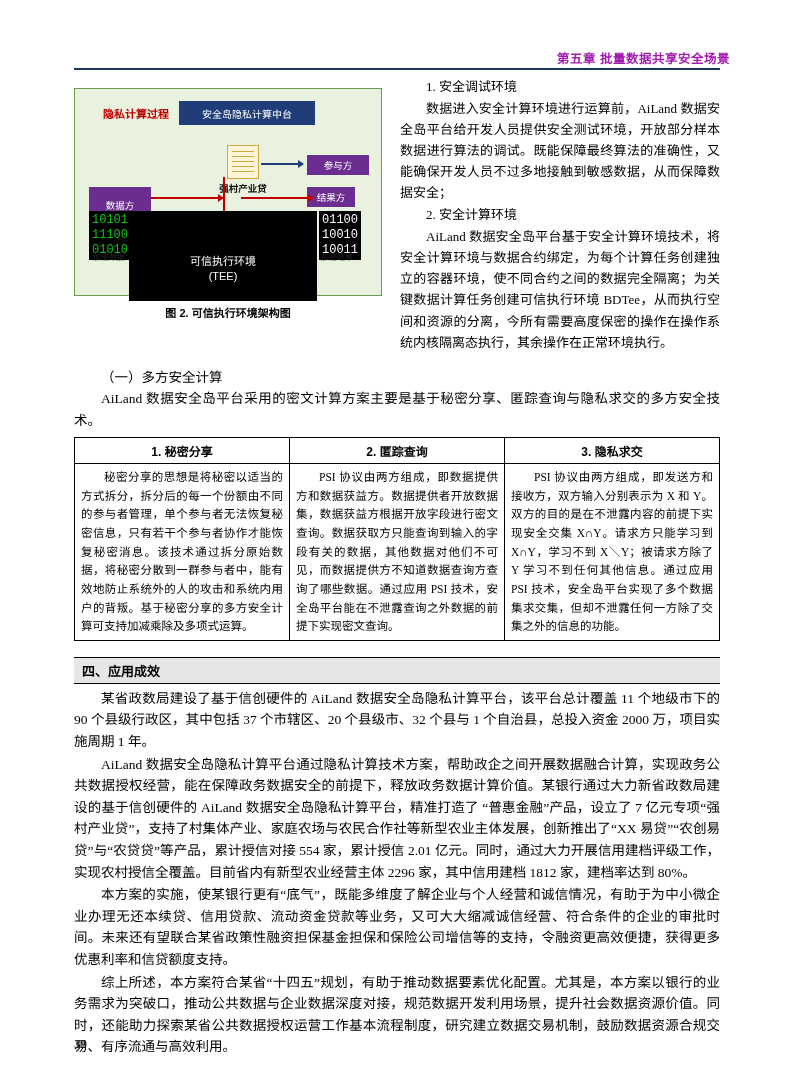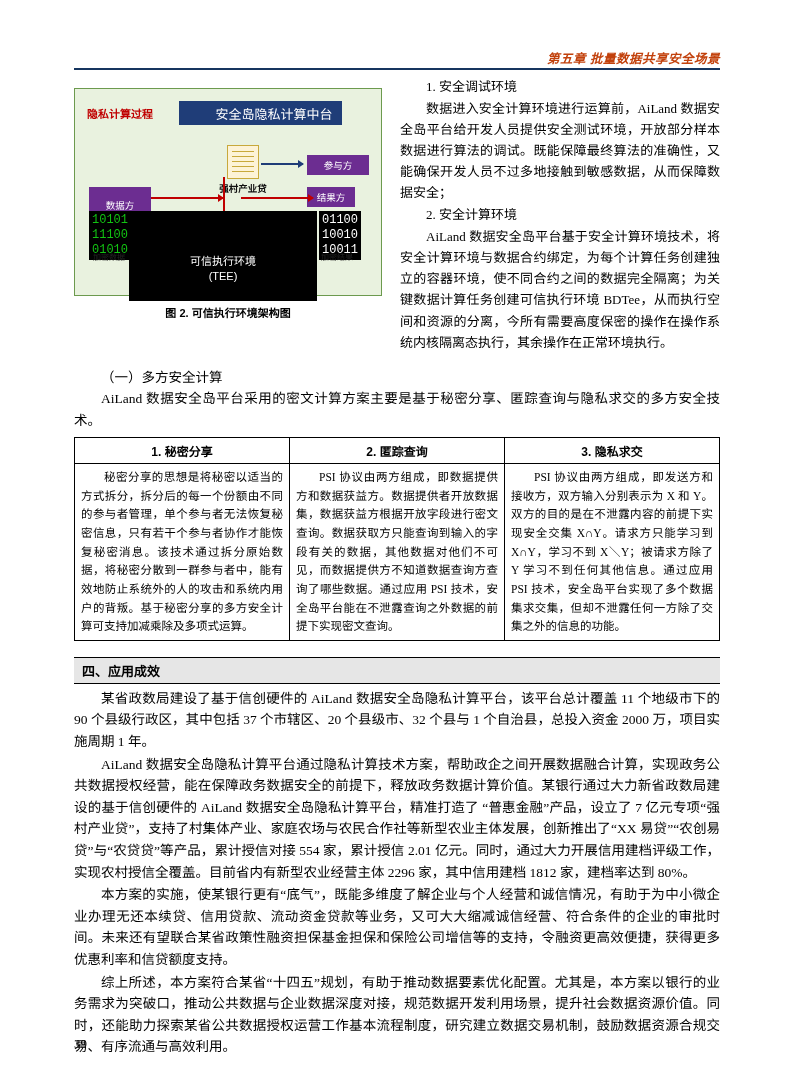--- a/index.html
+++ b/index.html
@@ -19,29 +19,28 @@
     position: relative;
     width: 794px;
     height: 1078px;
     box-sizing: border-box;
     padding: 0;
   }
   
   .header {
     position: absolute;
     top: 48px;
-    left: 74px;
+    left: 84px;
     width: 646px;
     text-align: right;
     font-family: "Liberation Sans", sans-serif;
     font-weight: bold;
     font-size: 12.5px;
-    color: #c2410c;
+    color: #a21caf;
     letter-spacing: 0.5px;
-    font-style: italic;
   }
   .header-rule {
     position: absolute;
     top: 68px;
     left: 74px;
     width: 646px;
     height: 2px;
     background: #16355f;
   }
   
@@ -54,41 +53,40 @@
   .figure-box {
     width: 308px;
     height: 208px;
     border: 1px solid #6c9a4e;
     background: #e9f2df;
     position: relative;
     box-sizing: border-box;
   }
   .fig-title {
     position: absolute;
-    left: 12px;
+    left: 28px;
     top: 16px;
     color: #c00000;
     font-family: "Liberation Sans", sans-serif;
     font-weight: bold;
     font-size: 11px;
   }
   .fig-center-box {
     position: absolute;
     left: 104px;
     top: 12px;
     width: 136px;
     height: 24px;
     background: #1f3d78;
     color: #fff;
     font-family: "Liberation Sans", sans-serif;
-    font-size: 13px;
+    font-size: 10px;
     display: flex;
     align-items: center;
     justify-content: center;
-    padding-left: 27px;
   }
   .fig-party-box {
     position: absolute;
     left: 232px;
     top: 66px;
     width: 62px;
     height: 20px;
     background: #6c2d91;
     color: #fff;
     font-family: "Liberation Sans", sans-serif;

